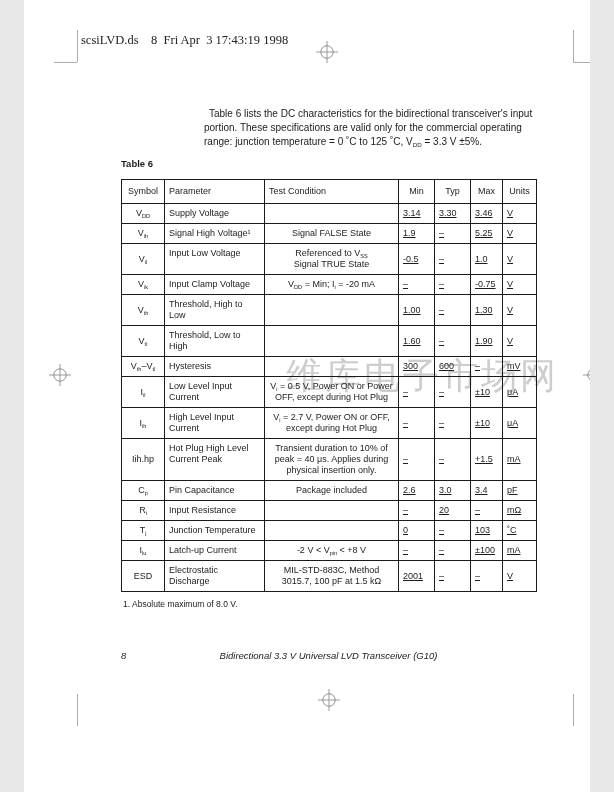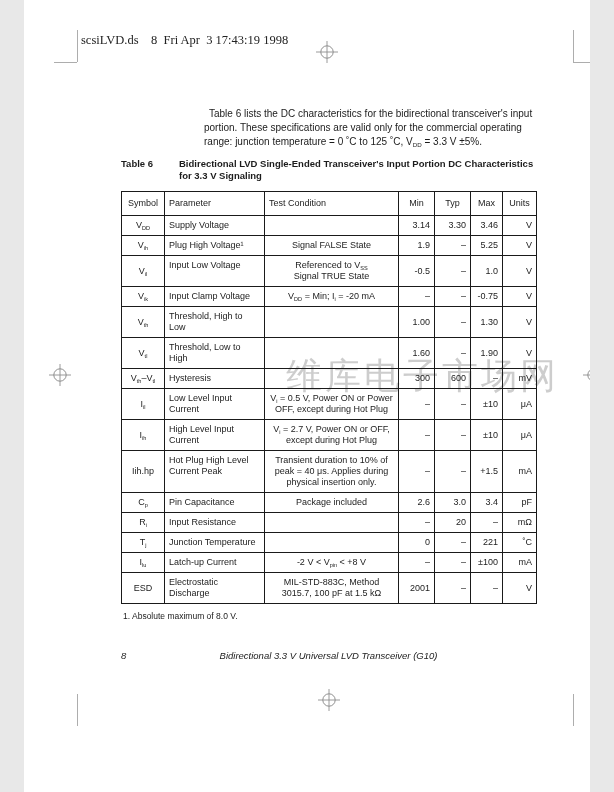--- a/index.html
+++ b/index.html
@@ -20,31 +20,31 @@
   .crop.h { height:1px; }
   
   .regmark { position:absolute; width:26px; height:26px; }
   
   .intro {
     position:absolute; left:180px; top:107px; width:334px;
     font-size:10px; line-height:14px; color:#1b1b1b; text-indent:5px;
   }
   
   .table-block { position:absolute; left:97px; top:158px; width:415px; }
-  .caption { display:flex; font-weight:bold; font-size:9.5px; line-height:12px; margin-bottom:9px; }
+  .caption { display:flex; font-weight:bold; font-size:9.5px; line-height:12px; margin-bottom:9px;gap:12px; }
   .caption .cap-label { width:58px; flex:0 0 58px; }
   .caption .cap-title { flex:1; }
   table { border-collapse:collapse; width:415px; table-layout:fixed; }
   th, td { border:1px solid #1a1a1a; font-size:9px; line-height:11px; padding:4px 4px; }
   th { font-weight:normal; text-align:left; padding:6px 4px; }
   th.center { text-align:center; }
   td.c-sym { text-align:center; vertical-align:middle; }
   td.c-par { text-align:left; vertical-align:top; }
   td.c-con { text-align:center; vertical-align:top; }
-  td.c-num { text-align:right; vertical-align:middle; }
+  td.c-num { text-align:left; vertical-align:middle;text-decoration:underline; }
   sub { font-size:0.62em; vertical-align:-0.3em; line-height:0; }
   .footnote { margin-top:7px; font-size:8.5px; color:#1b1b1b; padding-left:2px; }
   
   .footer { position:absolute; left:97px; top:650px; width:415px; font-size:9.5px; font-style:italic; color:#222; }
   .footer .pageno { position:absolute; left:0; top:0; }
   .footer .ftitle { text-align:center; }
   
   .watermark {
     position:absolute; left:262px; top:352px; width:260px;
     font-size:36px; letter-spacing:3px; color:rgba(135,135,135,0.42);
@@ -94,21 +94,20 @@
 
   <div class="doc-header">scsiLVD.ds    8  Fri Apr  3 17:43:19 1998</div>
 
   <div class="intro">Table 6 lists the DC characteristics for the bidirectional transceiver's input portion. These specifications are valid only for the commercial operating range: junction temperature = 0 ˚C to 125 ˚C, V<sub>DD</sub> = 3.3 V ±5%.</div>
 
   <div class="watermark">维库电子市场网</div>
 
   <div class="table-block">
     <div class="caption">
       <span class="cap-label">Table 6</span>
-      <span class="cap-title">Bidirectional LVD Single-Ended Transceiver's Input Portion DC Characteristics for 3.3 V Signaling</span>
     </div>
 
     <table>
       <colgroup>
         <col style="width:43px">
           <col style="width:100px">
           <col style="width:134px">
         <col style="width:36px">
           <col style="width:36px">
           <col style="width:32px">
@@ -130,21 +129,21 @@
           <td class="c-sym">V<sub>DD</sub></td>
           <td class="c-par">Supply Voltage</td>
           <td class="c-con"></td>
           <td class="c-num">3.14</td>
           <td class="c-num">3.30</td>
           <td class="c-num">3.46</td>
           <td class="c-num">V</td>
         </tr>
         <tr>
           <td class="c-sym">V<sub>ih</sub></td>
-          <td class="c-par">Plug High Voltage¹</td>
+          <td class="c-par">Signal High Voltage¹</td>
           <td class="c-con">Signal FALSE State</td>
           <td class="c-num">1.9</td>
           <td class="c-num">–</td>
           <td class="c-num">5.25</td>
           <td class="c-num">V</td>
         </tr>
         <tr>
           <td class="c-sym">V<sub>il</sub></td>
           <td class="c-par">Input Low Voltage</td>
           <td class="c-con">Referenced to V<sub>SS</sub><br>Signal TRUE State</td>
@@ -233,21 +232,21 @@
           <td class="c-num">20</td>
           <td class="c-num">–</td>
           <td class="c-num">mΩ</td>
         </tr>
         <tr>
           <td class="c-sym">T<sub>j</sub></td>
           <td class="c-par">Junction Temperature</td>
           <td class="c-con"></td>
           <td class="c-num">0</td>
           <td class="c-num">–</td>
-          <td class="c-num">221</td>
+          <td class="c-num">103</td>
           <td class="c-num">˚C</td>
         </tr>
         <tr>
           <td class="c-sym">I<sub>lu</sub></td>
           <td class="c-par">Latch-up Current</td>
           <td class="c-con">-2 V &lt; V<sub>pin</sub> &lt; +8 V</td>
           <td class="c-num">–</td>
           <td class="c-num">–</td>
           <td class="c-num">±100</td>
           <td class="c-num">mA</td>

